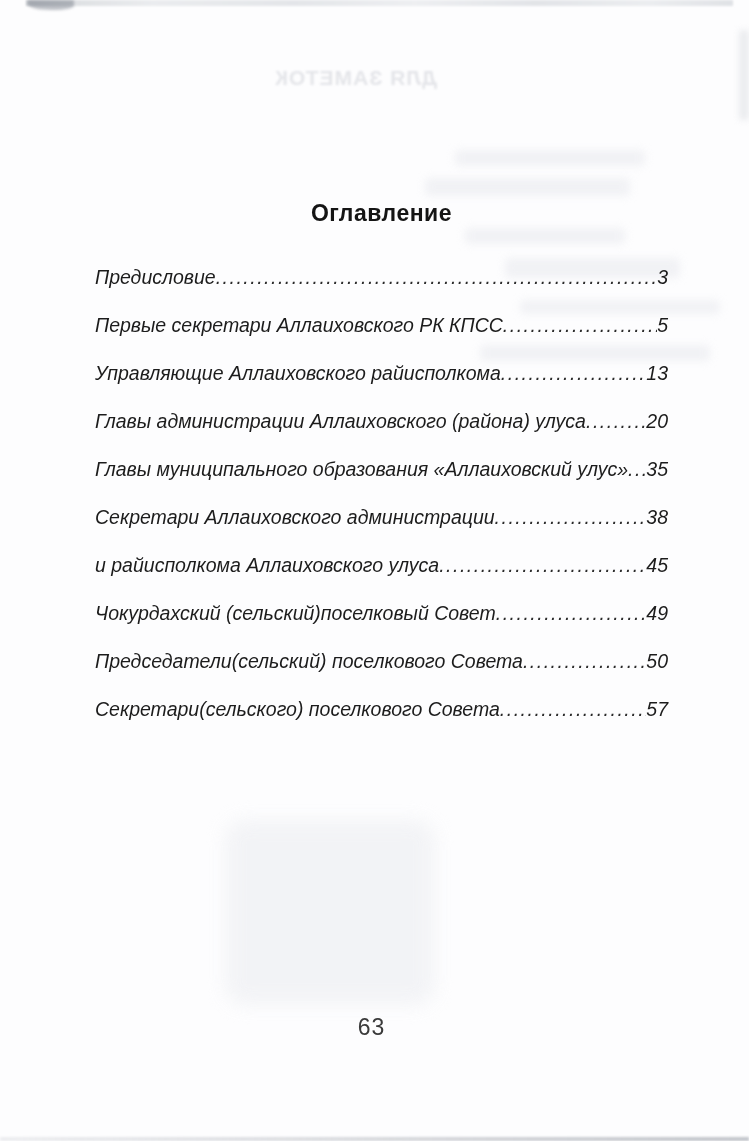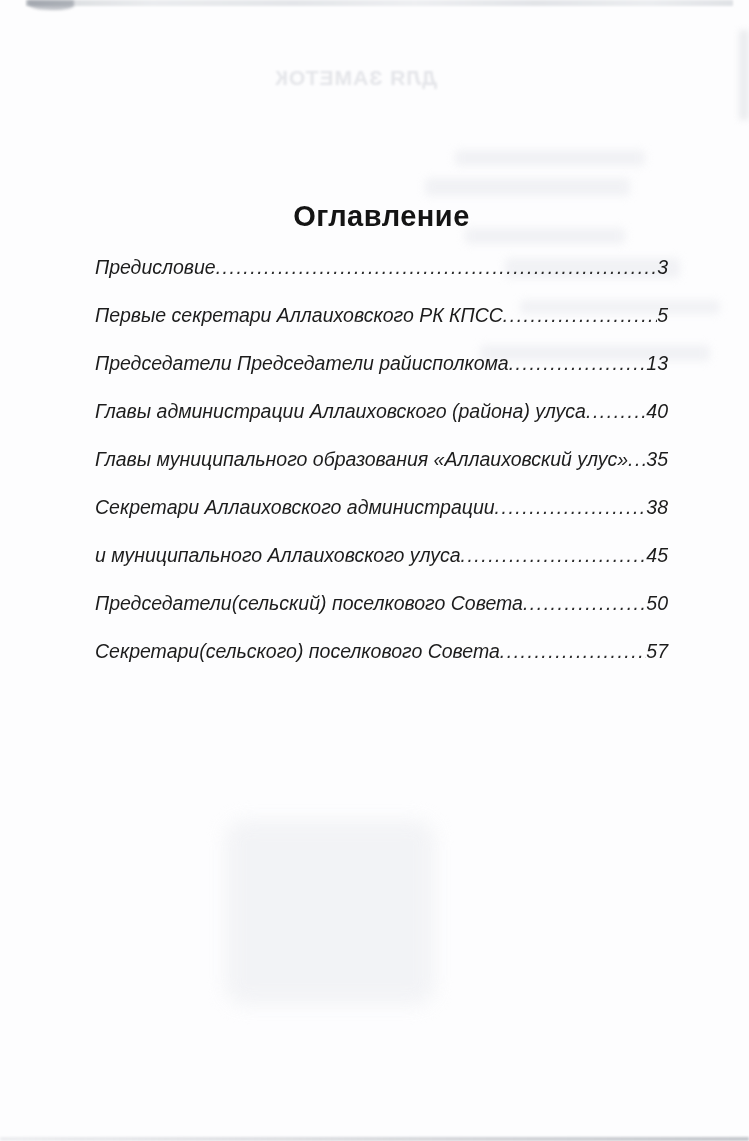--- a/index.html
+++ b/index.html
@@ -55,30 +55,30 @@
     top: 820px; left: 225px; width: 210px; height: 185px;
     background: #f1f2f5; filter: blur(9px); opacity: .85;
     border-radius: 20px;
   }
 
   
   .content { position: absolute; inset: 0; z-index: 2; }
   .toc-title {
     position: absolute; top: 200px; left: 14px; right: 0;
     margin: 0; text-align: center;
-    font-size: 29px; font-weight: 700; color: #141414;
+    font-size: 23px; font-weight: 700; color: #141414;
     letter-spacing: .5px;
   }
   .toc-list {
     position: absolute; top: 256px; left: 95px; width: 573px;
     font-size: 19.5px; font-style: italic; line-height: 23px;
   }
   .toc-entry { margin-bottom: 25px; }
   .toc-line { white-space: nowrap; }
-  .toc-lastline { display: flex; align-items: flex-end; }
+  .toc-lastline { display: flex; align-items: flex-end; margin-top: 10px; }
   .toc-text { white-space: nowrap; flex: none; }
   .toc-leader {
     flex: 1 1 auto; overflow: hidden; white-space: nowrap;
     color: #2a2a2a; min-width: 12px;
   }
   .toc-leader::after {
     content: "..................................................................................................................................................................................................";
     letter-spacing: 1.5px;
   }
   .toc-page { flex: none; white-space: nowrap; text-align: right; }
@@ -123,32 +123,32 @@
     <div class="toc-lastline">
       <span class="toc-text">Первые секретари Аллаиховского РК КПСС</span>
       <span class="toc-leader"></span>
       <span class="toc-page">5</span>
     </div>
   </div>
 
   <div class="toc-entry">
     <div class="toc-extra"></div>
     <div class="toc-lastline">
-      <span class="toc-text">Председатели Председатели райисполкома</span>
+      <span class="toc-text">Управляющие Аллаиховского райисполкома</span>
       <span class="toc-leader"></span>
       <span class="toc-page">13</span>
     </div>
   </div>
 
   <div class="toc-entry">
     <div class="toc-extra"></div>
     <div class="toc-lastline">
       <span class="toc-text">Главы администрации Аллаиховского (района) улуса</span>
       <span class="toc-leader"></span>
-      <span class="toc-page">40</span>
+      <span class="toc-page">20</span>
     </div>
   </div>
 
   <div class="toc-entry">
     <div class="toc-extra"></div>
     <div class="toc-lastline">
       <span class="toc-text">Главы муниципального образования «Аллаиховский улус»</span>
       <span class="toc-leader"></span>
       <span class="toc-page">35</span>
     </div>
@@ -158,40 +158,49 @@
     <div class="toc-extra"></div>
     <div class="toc-lastline">
       <span class="toc-text">Секретари Аллаиховского администрации</span>
       <span class="toc-leader"></span>
       <span class="toc-page">38</span>
     </div>
   </div>
 
   <div class="toc-entry">
     <div class="toc-lastline">
-      <span class="toc-text">и муниципального Аллаиховского улуса</span>
+      <span class="toc-text">и райисполкома Аллаиховского улуса</span>
       <span class="toc-leader"></span>
       <span class="toc-page">45</span>
     </div>
   </div>
 
+  <div class="toc-entry">
+    <div class="toc-extra"></div>
+    <div class="toc-lastline">
+      <span class="toc-text">Чокурдахский (сельский)поселковый Совет</span>
+      <span class="toc-leader"></span>
+      <span class="toc-page">49</span>
+    </div>
+  </div>
 
   <div class="toc-entry">
     <div class="toc-extra"></div>
     <div class="toc-lastline">
       <span class="toc-text">Председатели(сельский) поселкового Совета</span>
       <span class="toc-leader"></span>
       <span class="toc-page">50</span>
     </div>
   </div>
 
   <div class="toc-entry">
     <div class="toc-extra"></div>
     <div class="toc-lastline">
       <span class="toc-text">Секретари(сельского) поселкового Совета</span>
       <span class="toc-leader"></span>
       <span class="toc-page">57</span>
     </div>
   </div>
 </div>
+    <div class="folio">63</div>
   </div>
 
 </div>
 
 </body></html>

